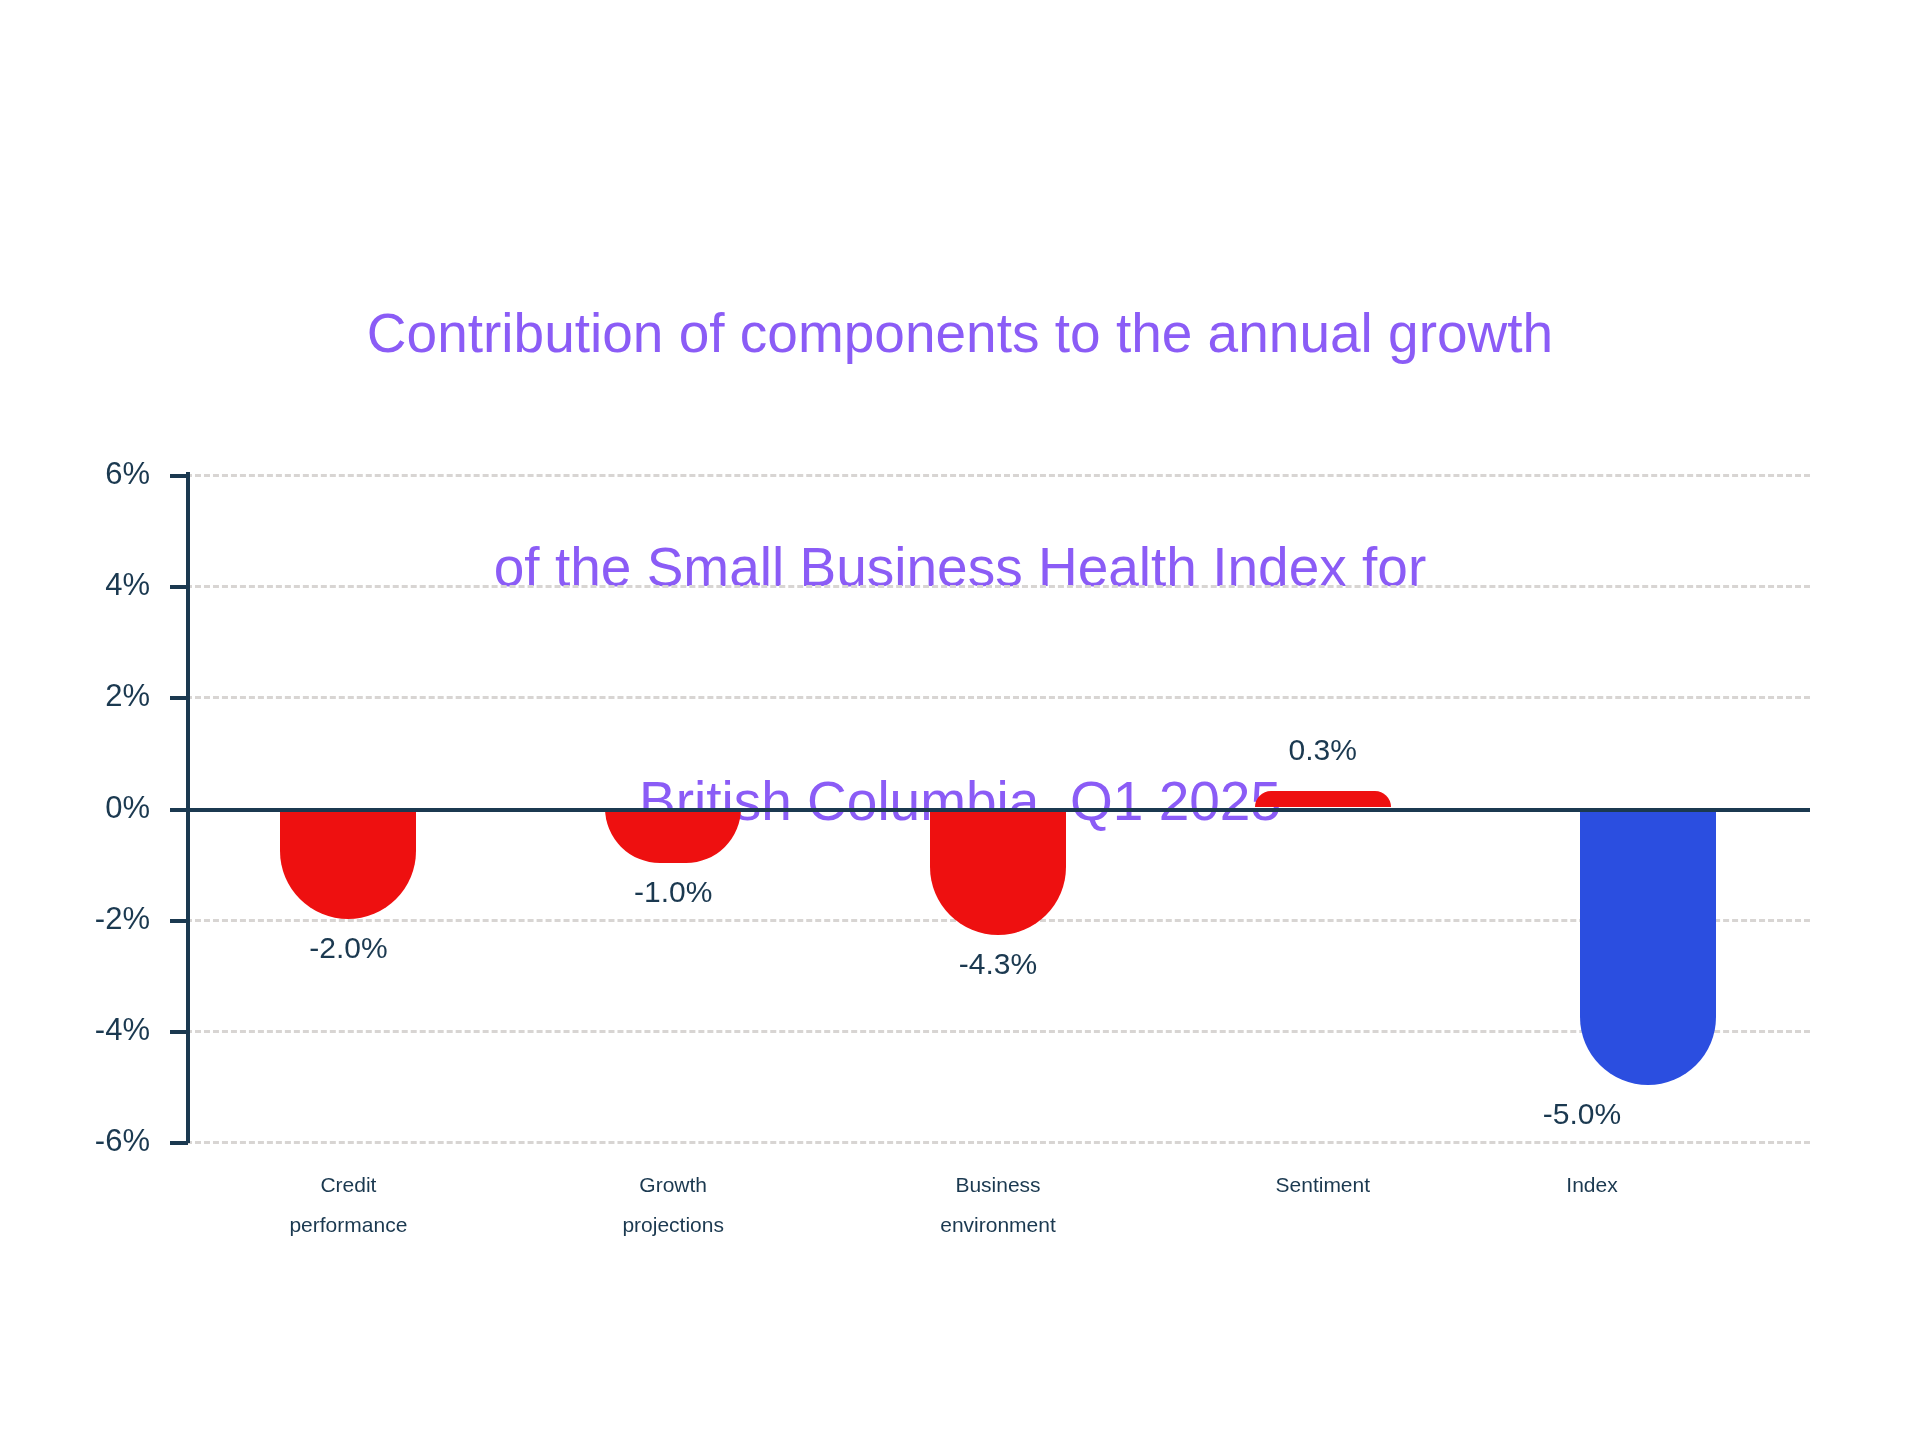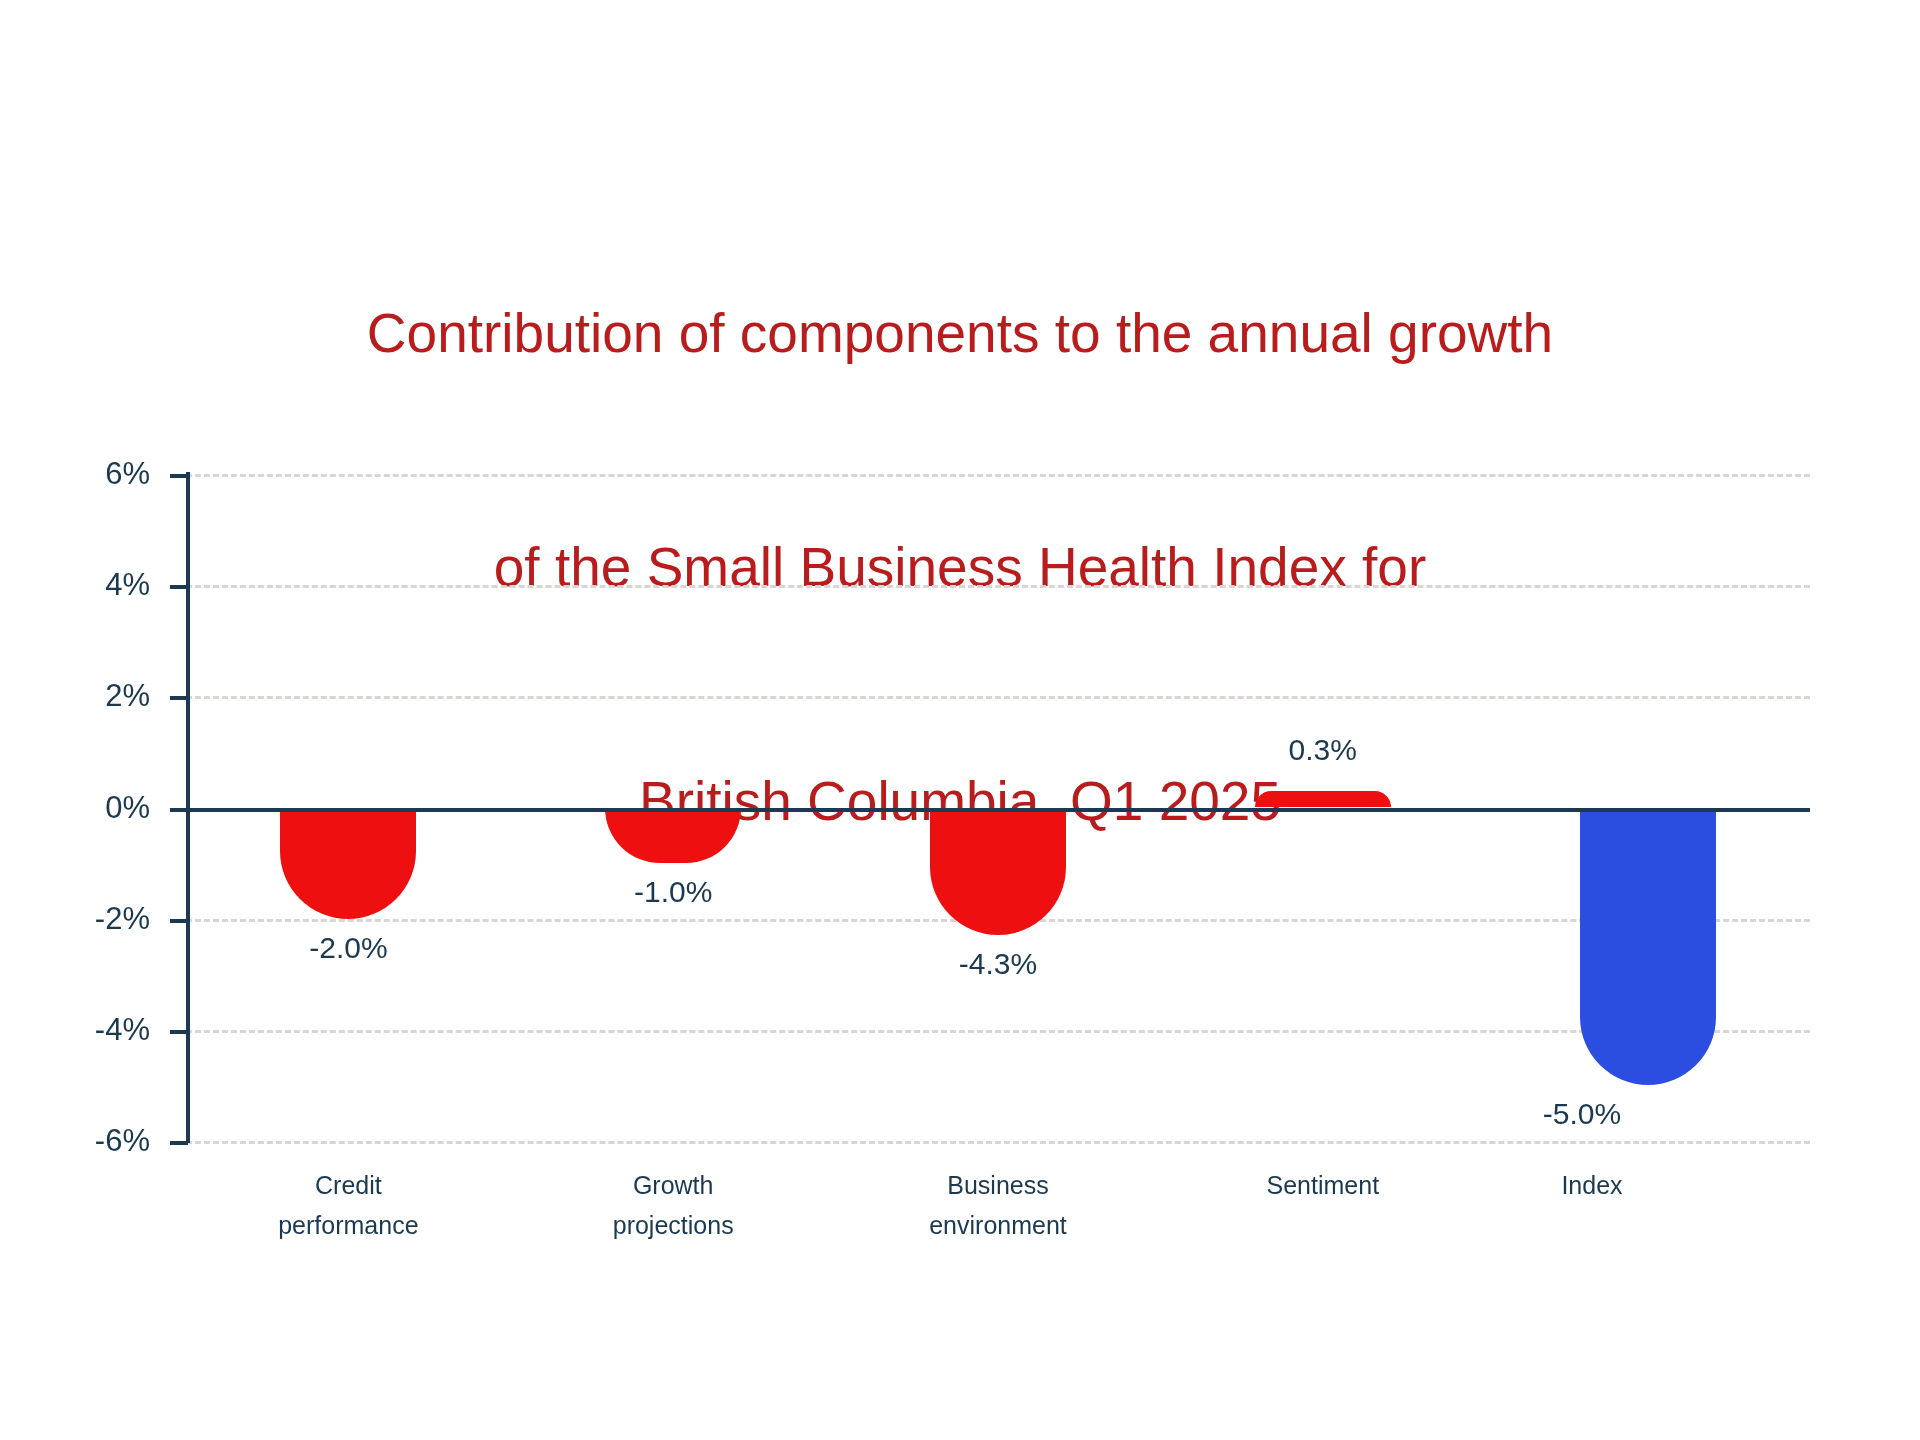--- a/index.html
+++ b/index.html
@@ -25,21 +25,21 @@
   
   .chart-title {
     position: absolute;
     left: 0;
     top: 138px;
     width: 1920px;
     text-align: center;
     font-size: 55px;
     line-height: 78px;
     font-weight: 400;
-    color: #b91c1c;
+    color: #8b5cf6;
     letter-spacing: 0px;
     white-space: pre;
   }
   .chart-title .tline { display: block; }
 
   
   
   .plot {
     position: absolute;
     left: 186px;
@@ -107,21 +107,21 @@
     font-size: 30px;
     color: #1b3950;
     white-space: nowrap;
     z-index: 6;
     transform: translateX(-50%);
   }
 
   .cat-label {
     position: absolute;
     text-align: center;
-    font-size: 25px;
+    font-size: 21px;
     line-height: 40px;
     color: #1b3950;
     white-space: pre-line;
     transform: translateX(-50%);
   }
 </style>
 </head>
 <body>
 
 <div id="chart-root">

